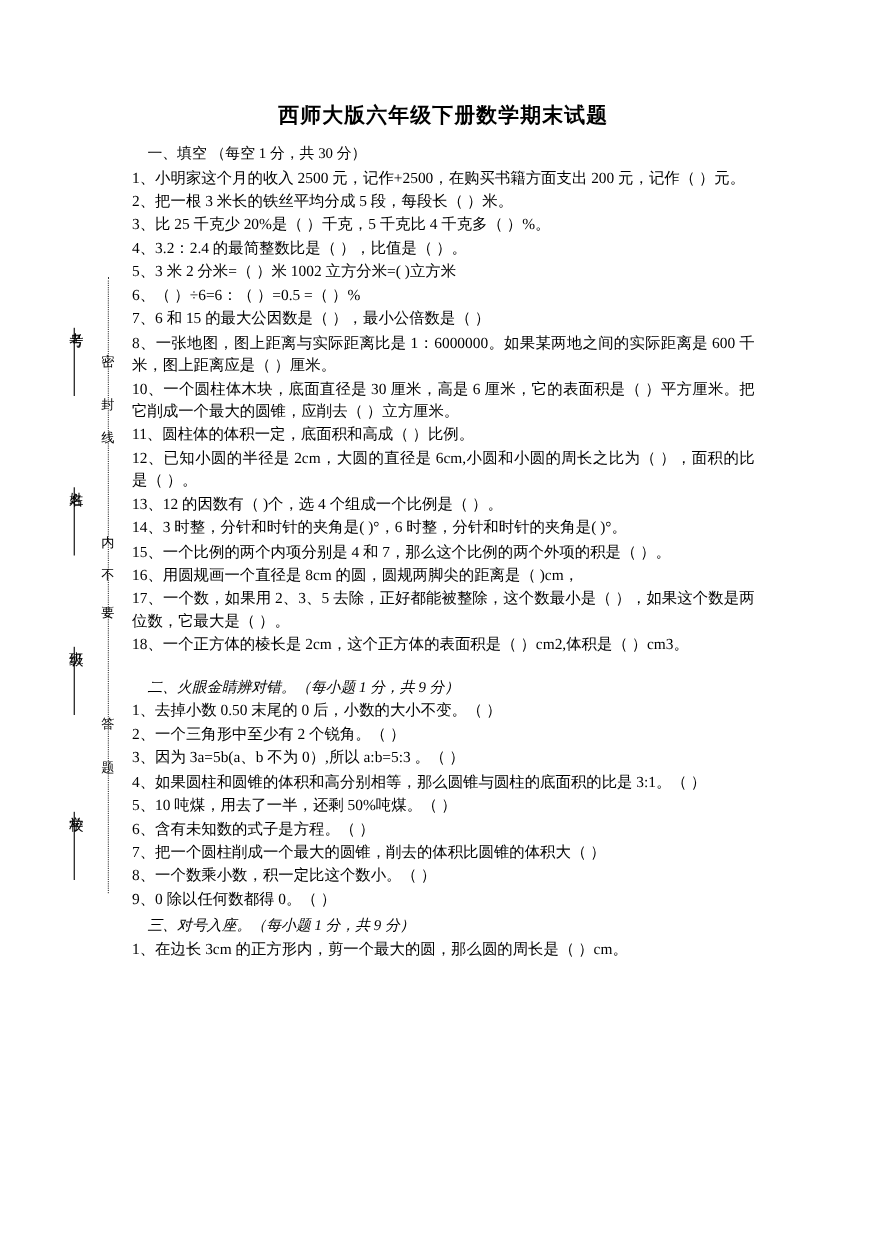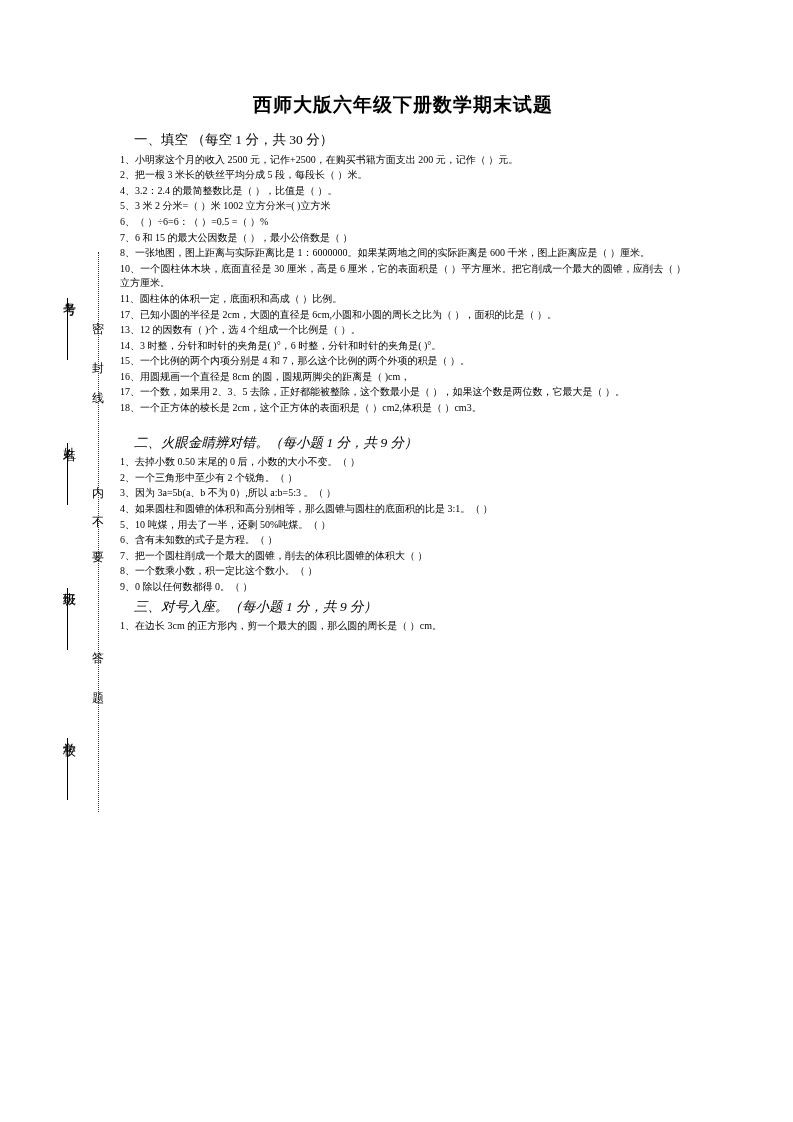--- a/index.html
+++ b/index.html
@@ -86,21 +86,21 @@
     font-size: 13.5px;
     margin: 3px 0 3px 0;
     line-height: 1.45;
     text-indent: 14px;
   }
   .section-head.tight {
     margin-top: 2px;
     font-style: italic;
   }
   p.item {
-    font-size: 10px;
+    font-size: 14px;
     margin: 0 0 1px 0;
     line-height: 1.46;
     text-align: justify;
     text-justify: inter-ideograph;
   }
   .gap {
     height: 14px;
   }
 </style>
 </head>
@@ -138,28 +138,29 @@
     <div class="seal-word" style="top: 60px;">密</div>
   </div>
 
   <div class="content">
 
     <h1 class="doc-title">西师大版六年级下册数学期末试题</h1>
 
     <div class="section-head">一、填空 （每空 1 分，共 30 分）</div>
     <p class="item">1、小明家这个月的收入 2500 元，记作+2500，在购买书籍方面支出 200 元，记作（      ）元。</p>
     <p class="item">2、把一根 3 米长的铁丝平均分成 5 段，每段长（      ）米。</p>
+    <p class="item">3、比 25 千克少 20%是（         ）千克，5 千克比 4 千克多（         ）%。</p>
     <p class="item">4、3.2：2.4 的最简整数比是（         ），比值是（        ）。</p>
     <p class="item">5、3 米 2 分米=（        ）米      1002 立方分米=(            )立方米</p>
     <p class="item">6、（       ）÷6=6：（      ）=0.5 =（       ）%</p>
     <p class="item">7、6 和 15 的最大公因数是（       ），最小公倍数是（         ）</p>
     <p class="item">8、一张地图，图上距离与实际距离比是 1：6000000。如果某两地之间的实际距离是 600 千米，图上距离应是（       ）厘米。</p>
     <p class="item">10、一个圆柱体木块，底面直径是 30 厘米，高是 6 厘米，它的表面积是（     ）平方厘米。把它削成一个最大的圆锥，应削去（       ）立方厘米。</p>
     <p class="item">11、圆柱体的体积一定，底面积和高成（       ）比例。</p>
-    <p class="item">17、已知小圆的半径是 2cm，大圆的直径是 6cm,小圆和小圆的周长之比为（           ），面积的比是（              ）。</p>
+    <p class="item">12、已知小圆的半径是 2cm，大圆的直径是 6cm,小圆和小圆的周长之比为（           ），面积的比是（              ）。</p>
     <p class="item">13、12 的因数有（       )个，选 4 个组成一个比例是（                      ）。</p>
     <p class="item">14、3 时整，分针和时针的夹角是(         )°，6 时整，分针和时针的夹角是(          )°。</p>
     <p class="item">15、一个比例的两个内项分别是 4 和 7，那么这个比例的两个外项的积是（        ）。</p>
     <p class="item">16、用圆规画一个直径是 8cm 的圆，圆规两脚尖的距离是（          )cm，</p>
     <p class="item">17、一个数，如果用 2、3、5 去除，正好都能被整除，这个数最小是（        ），如果这个数是两位数，它最大是（        ）。</p>
     <p class="item">18、一个正方体的棱长是 2cm，这个正方体的表面积是（            ）cm2,体积是（       ）cm3。</p>
 
     <div class="gap"></div>
 
     <div class="section-head tight">二、火眼金睛辨对错。（每小题 1 分，共 9 分）</div>

